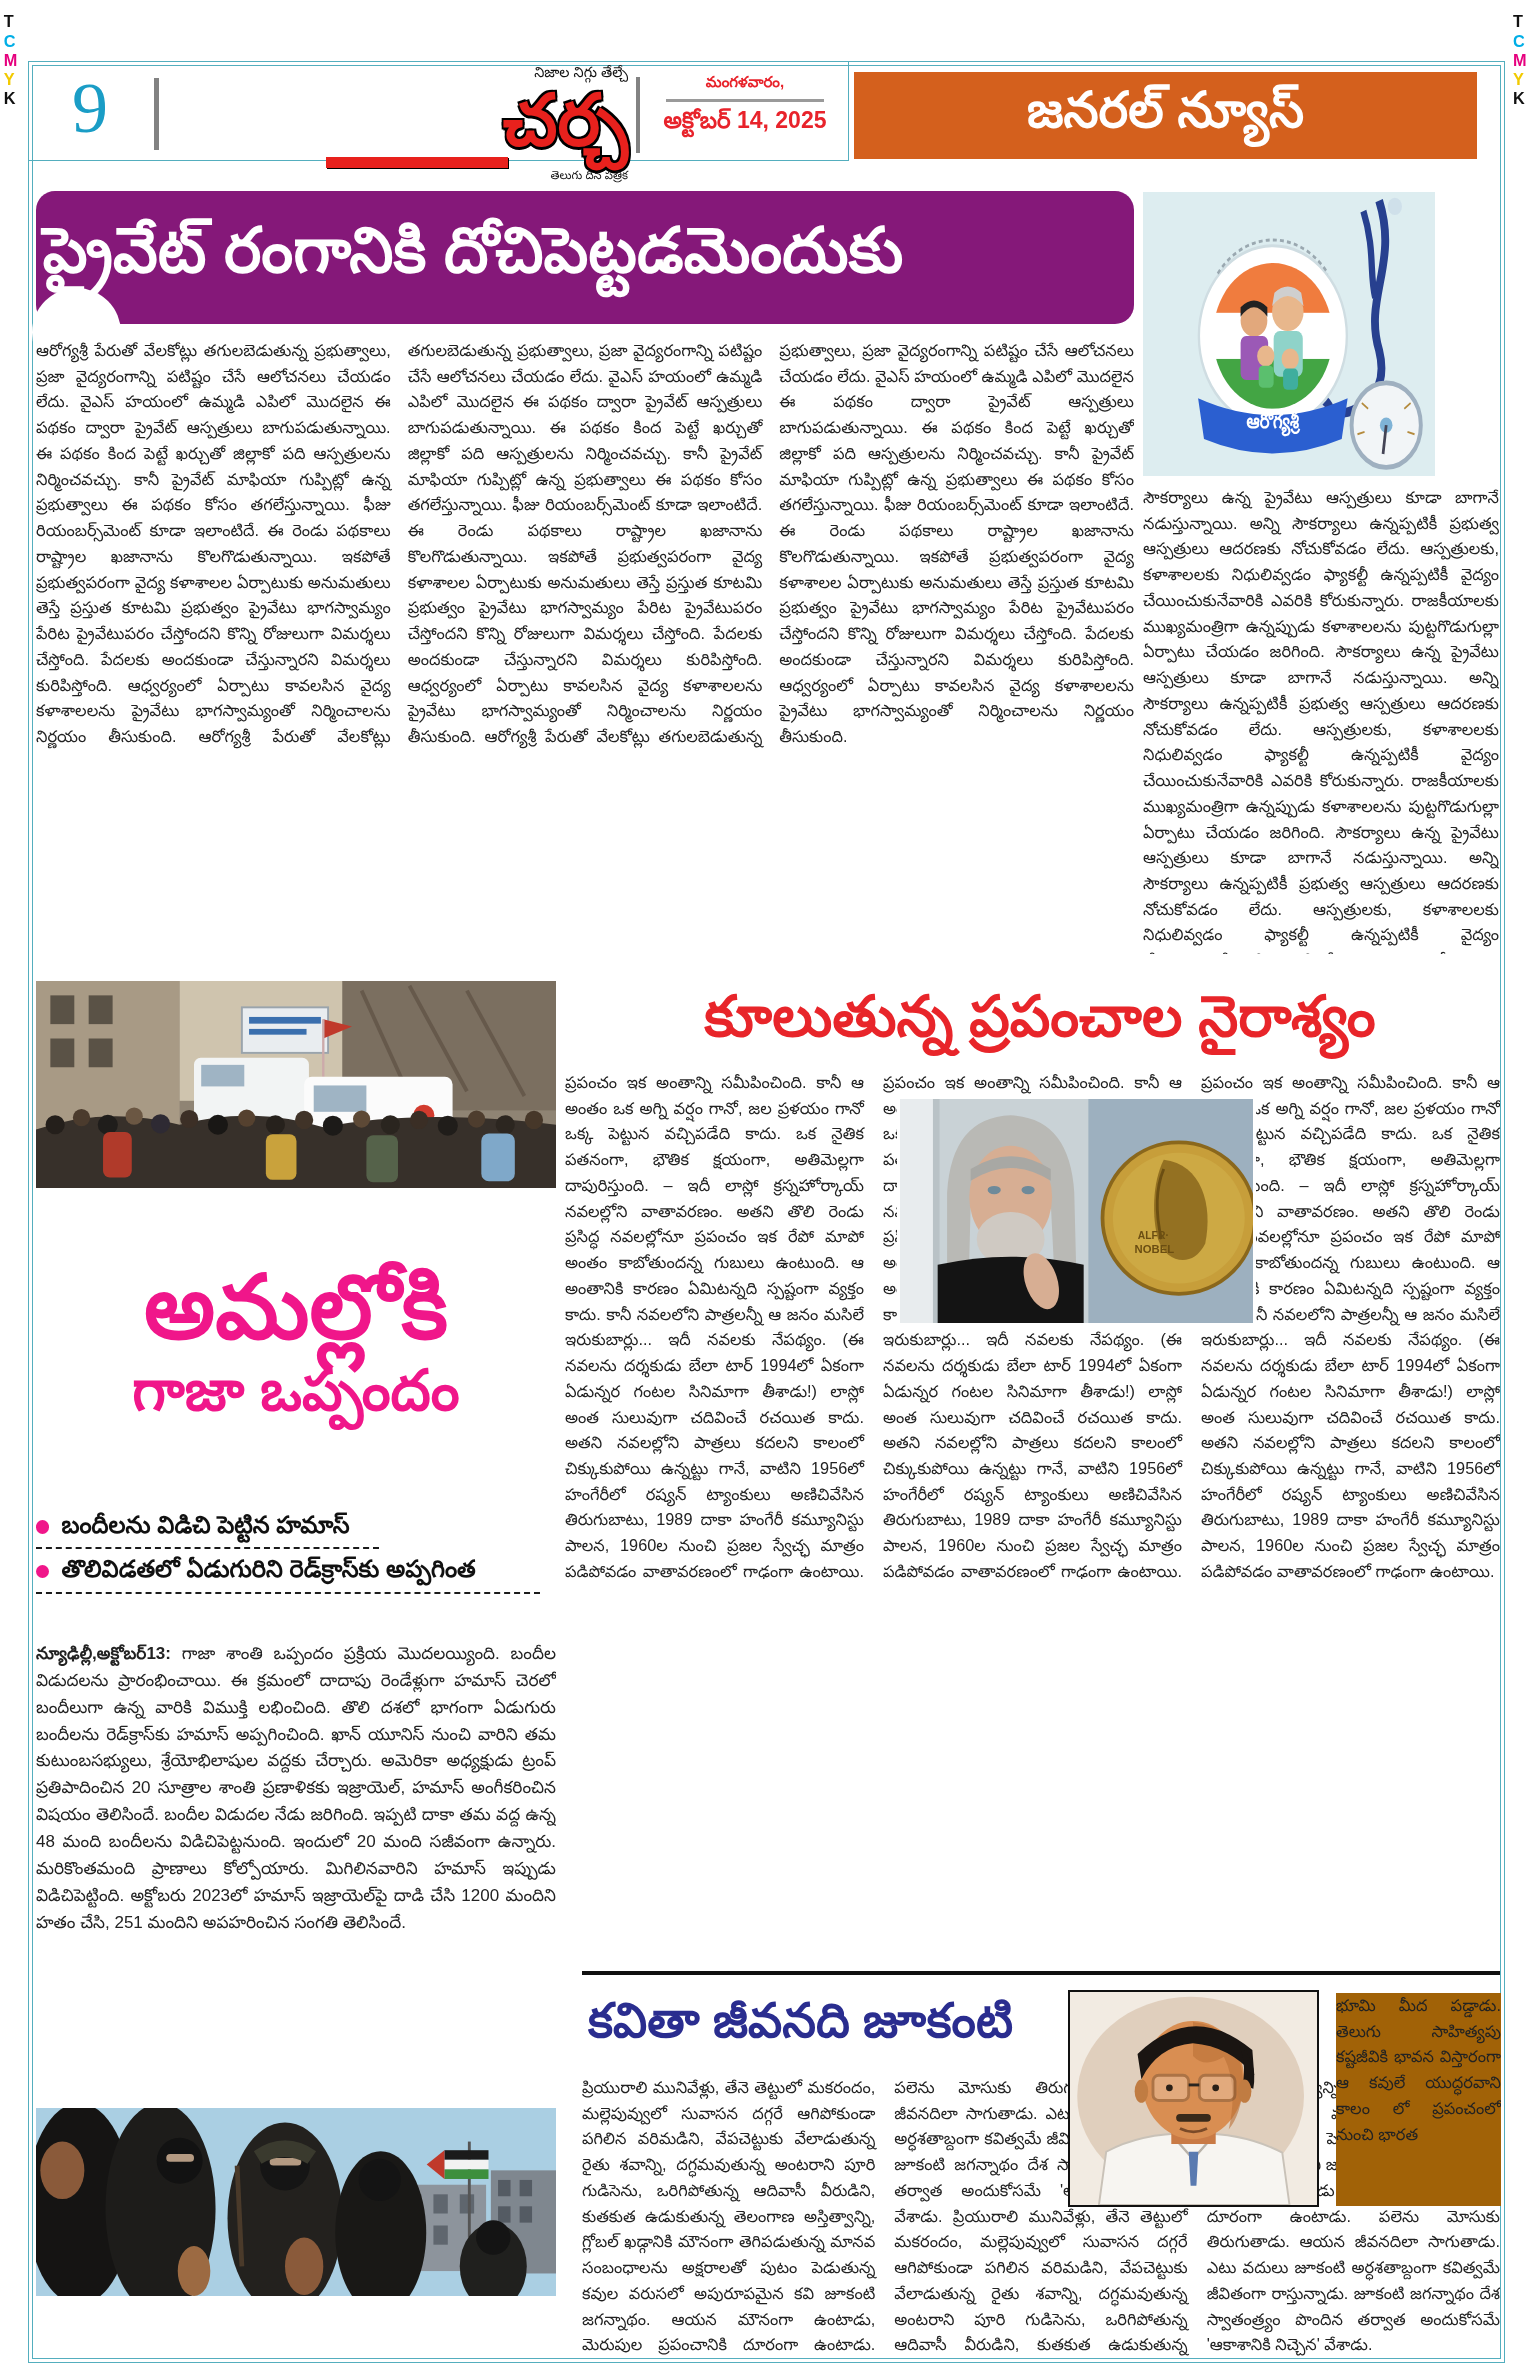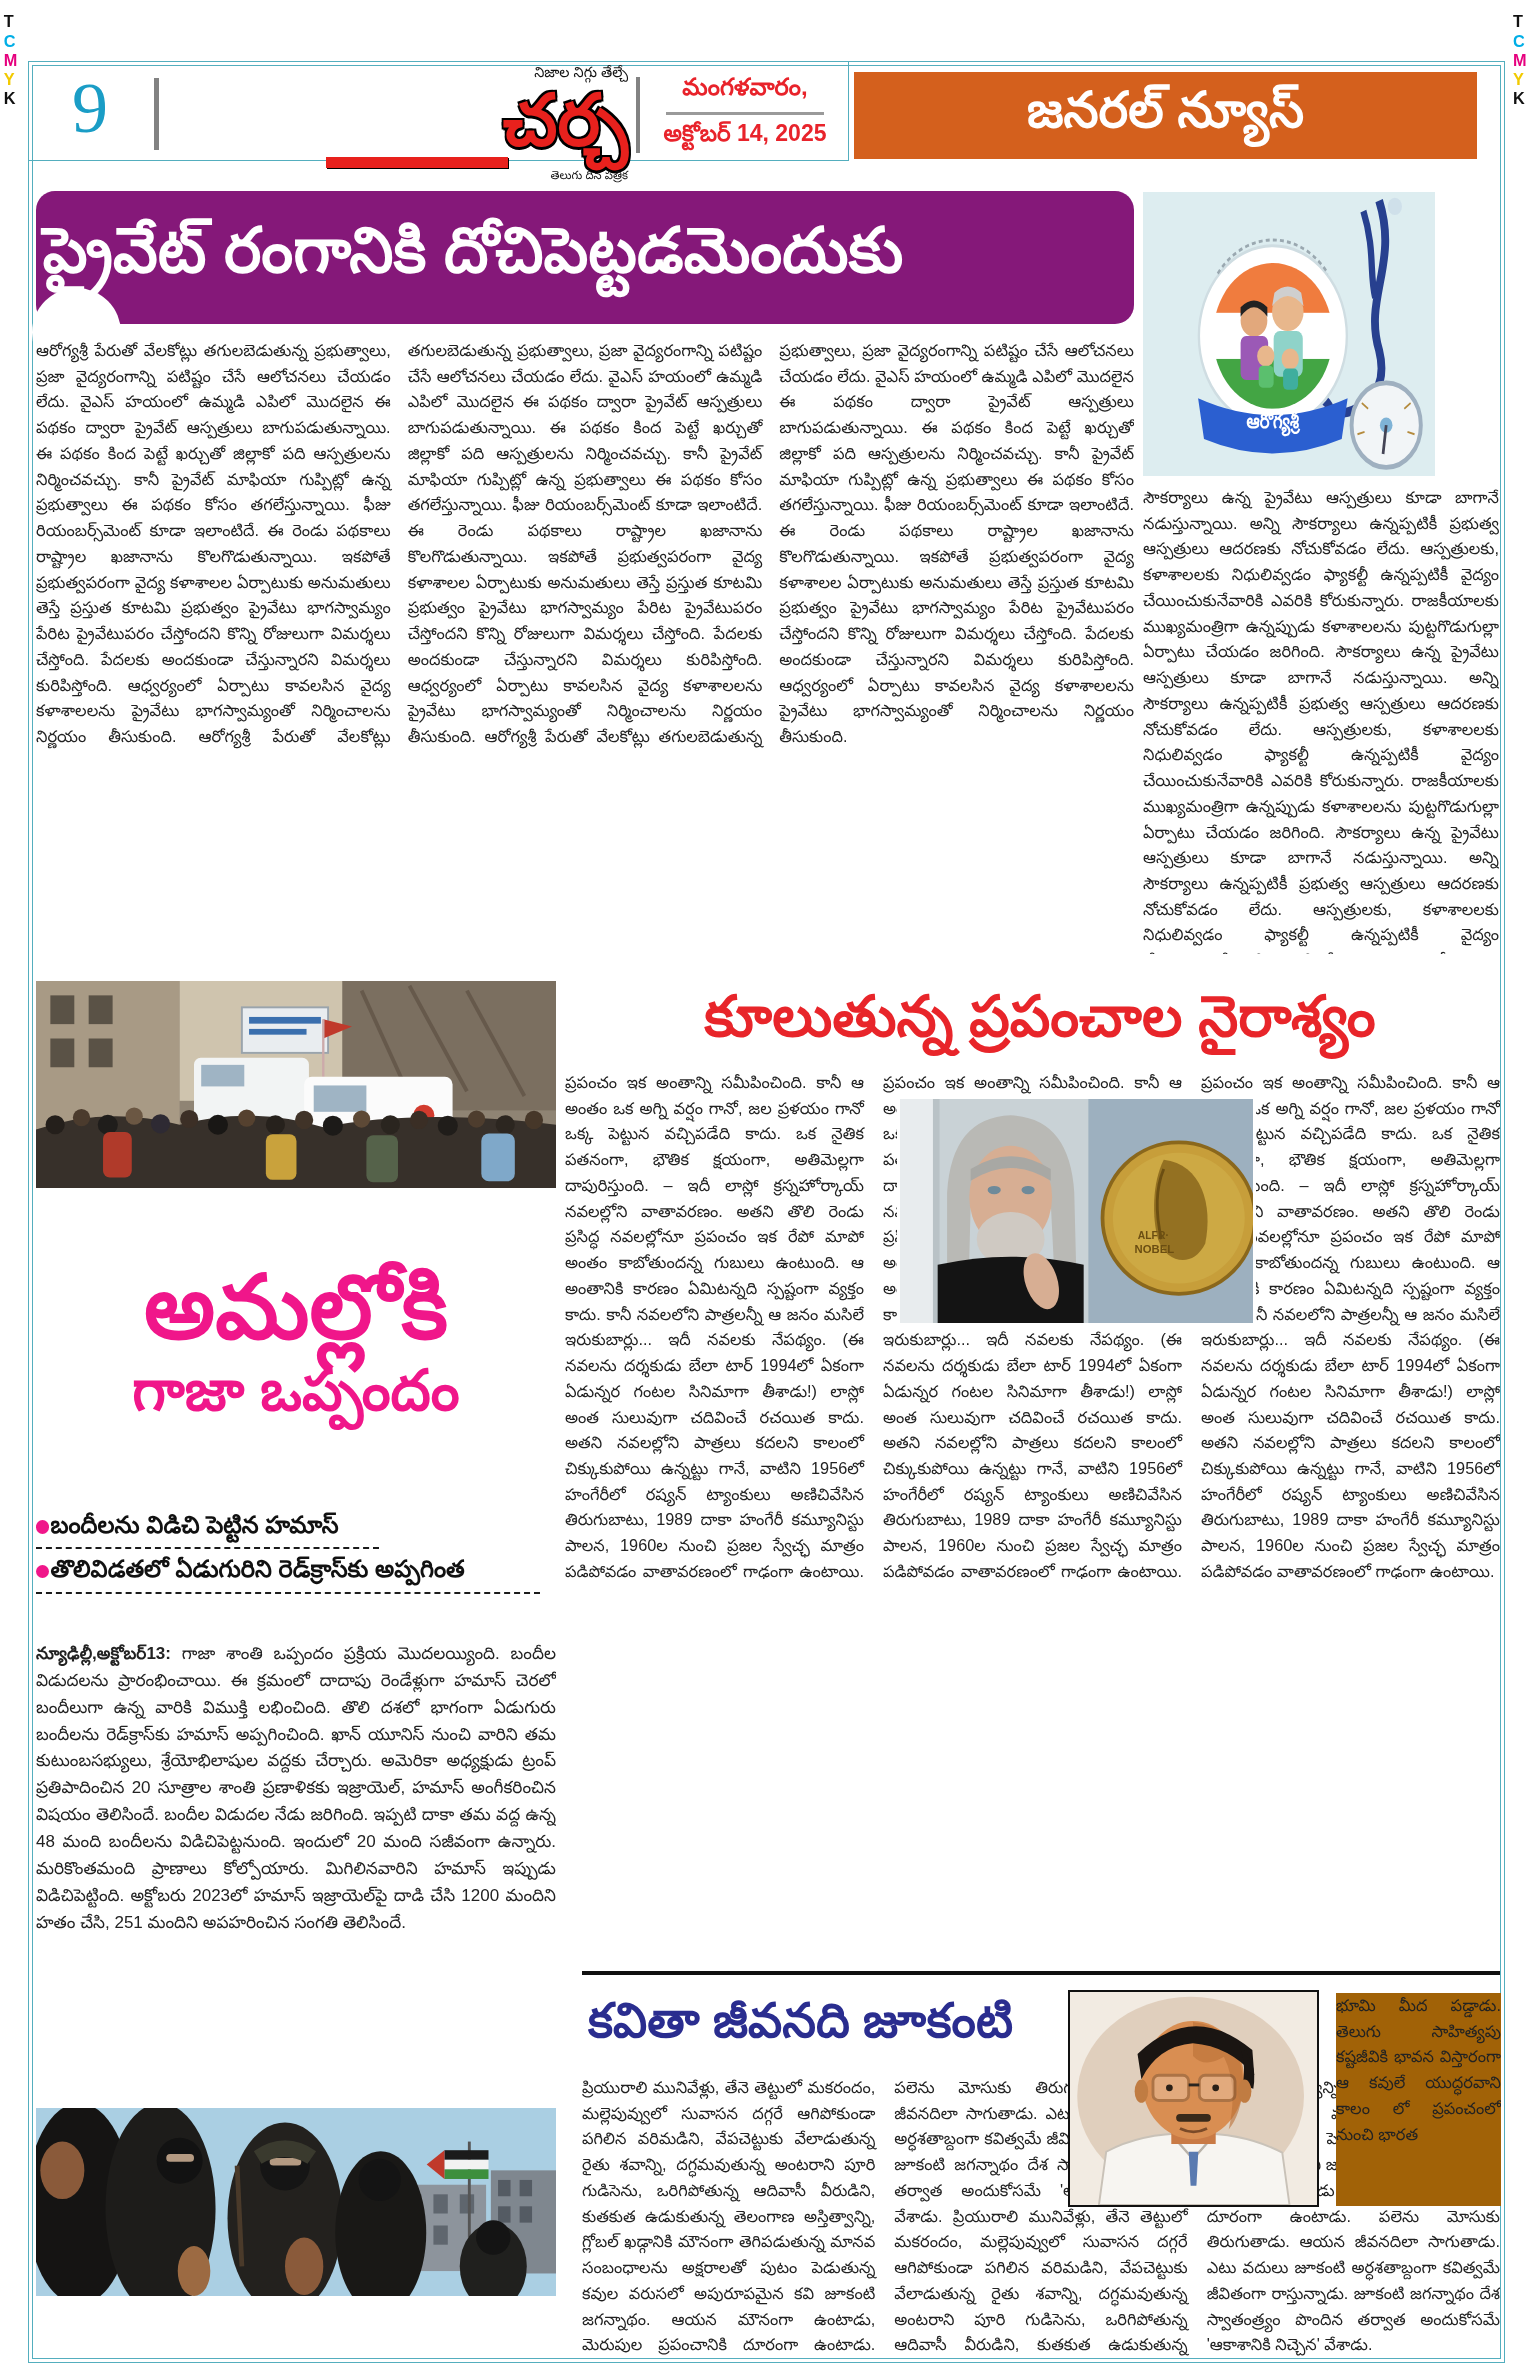--- a/index.html
+++ b/index.html
@@ -21,21 +21,21 @@
   
   #page-number{left:72px;top:67px;font-size:72px;color:#1a9dc6;font-family:"Liberation Serif",serif;}
   .vbar{background:#828282;}
   #masthead{left:206px;top:64px;width:422px;text-align:right;}
   #masthead .tagline{font-size:14.4px;color:#111;}
   #masthead .title{font-size:72px;font-weight:900;color:#e8211d;line-height:1.0;
      text-shadow:1.9px 1.9px 0 #000,-1.9px -1.9px 0 #000,1.9px -1.9px 0 #000,-1.9px 1.9px 0 #000,0 2.9px 0 #000;}
   #masthead .underbar{width:182px;height:10.5px;background:#e8211d;margin:1px auto 1px auto;box-shadow:1px 1px 0 #000;}
   #masthead .subtitle{font-size:11.5px;color:#111;}
   #dateblock{left:654px;top:73px;width:182px;text-align:center;color:#e8232b;font-weight:bold;}
-  #dateblock .day{font-size:24px;}
+  #dateblock .day{font-size:15px;}
   #dateblock .rule{width:158px;height:3.4px;background:#9a9a9a;margin:4.8px auto;}
   #dateblock .date{font-size:23px;}
   #section-banner{left:854px;top:72px;width:623px;height:87px;background:#d4601d;
      display:flex;align-items:center;justify-content:center;color:#fff;font-size:50px;font-weight:900;}
   
   #health-headline-box{left:36px;top:191px;width:1098px;height:133px;background:#851879;
      display:flex;align-items:center;overflow:hidden;border-radius:19px;}
   #health-headline-box .txt{color:#fff;font-size:63px;font-weight:800;padding-left:6.7px;white-space:nowrap;}
   #health-notch{left:32px;top:288px;width:89px;height:89px;background:#fff;border-radius:50%;}
   .bodytext{font-size:16.3px;line-height:1.58;text-align:justify;overflow:hidden;color:#222;}
@@ -46,21 +46,21 @@
   #crowd-photo{left:36px;top:981px;width:520px;height:207px;}
   #nobel-headline{left:580px;top:983px;width:920px;height:81px;display:flex;align-items:center;justify-content:center;
      color:#e8252a;font-size:57px;font-weight:900;white-space:nowrap;overflow:hidden;}
   #nobel-body{left:565px;top:1070px;width:935px;height:840px;column-count:3;column-gap:19px;}
   #nobel-photo{left:897px;top:1096px;width:359px;height:230px;background:#fff;padding:2.9px;box-sizing:border-box;}
   
   #gaza-headline{left:36px;top:1256px;width:520px;text-align:center;color:#f0168a;font-weight:900;line-height:1.15;}
   #gaza-headline .l1{font-size:89px;}
   #gaza-headline .l2{font-size:57px;}
   #gaza-bullets{left:36px;top:1506px;width:520px;}
-  .bullet-row{display:flex;align-items:flex-start;gap:1px;margin-top:3.8px;}
+  .bullet-row{display:flex;align-items:flex-start;gap:12px;margin-top:3.8px;}
   .bullet-dot{flex:0 0 auto;width:13.4px;height:13.4px;border-radius:50%;background:#f0168a;margin-top:10.5px;}
   .bullet-label{font-size:24px;font-weight:800;color:#111;line-height:1.25;}
   .dashsep{border-top:2.9px dashed #1b1b1b;margin:7.7px 0 4.8px 0;}
   #gaza-body{left:36px;top:1641px;width:520px;height:460px;font-size:17px;}
   #gaza-body b{font-size:17px;}
   #militants-photo{left:36px;top:2108px;width:520px;height:188px;}
   
   #poet-rule{left:582px;top:1971px;width:918px;height:3.8px;background:#101010;}
   #poet-headline{left:588px;top:1993px;width:484px;color:#2a2d8f;font-size:48px;font-weight:900;white-space:nowrap;overflow:hidden;}
   #poet-body{left:582px;top:2075px;width:918px;height:287px;column-count:3;column-gap:19px;}

